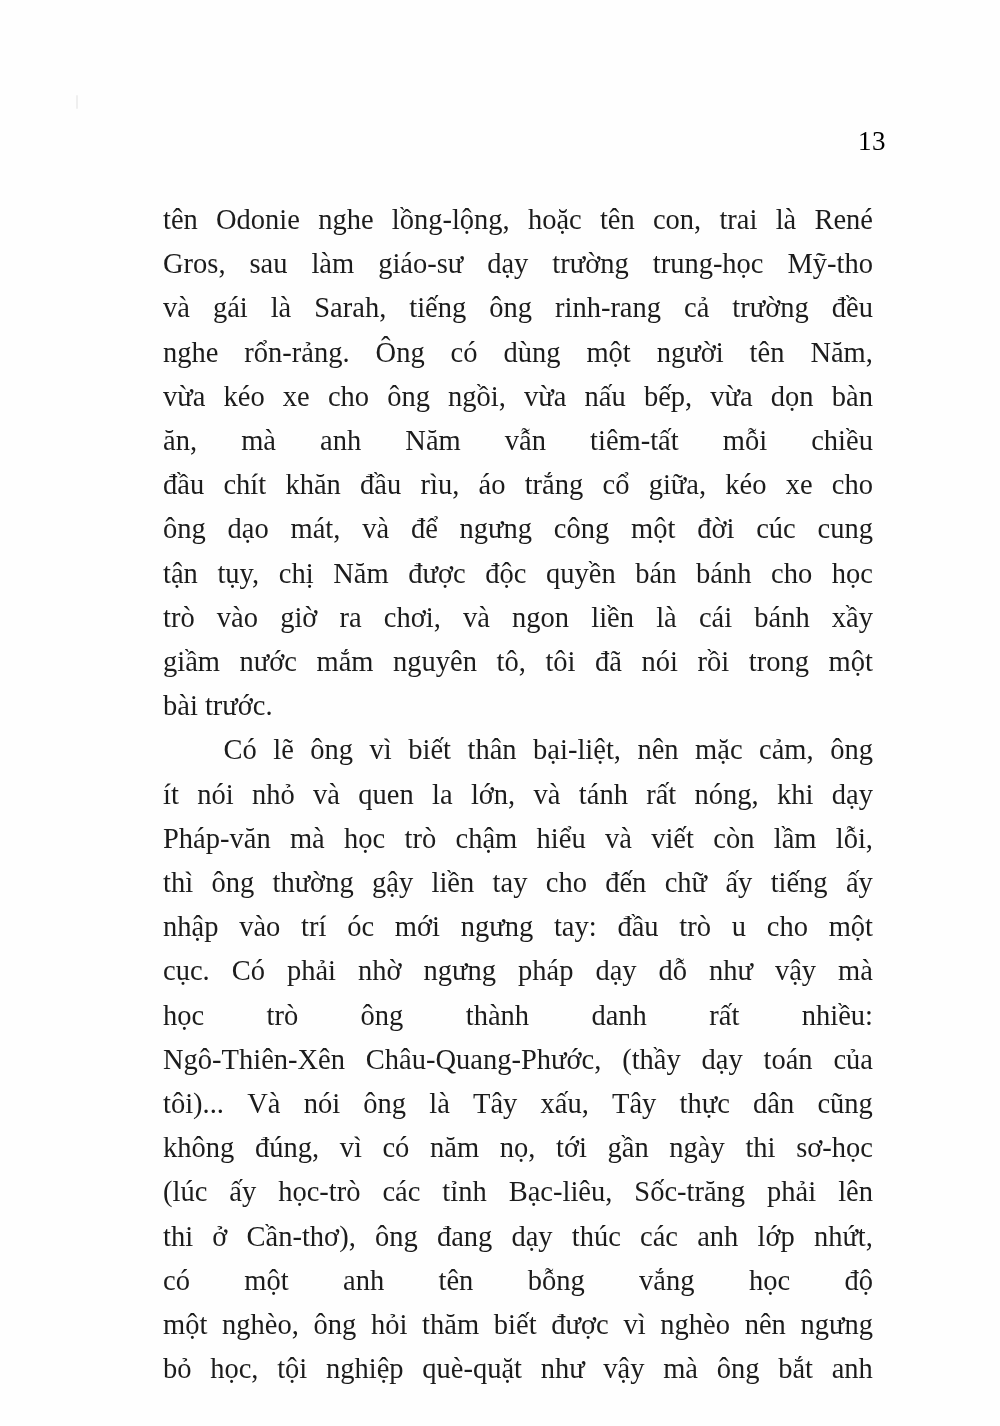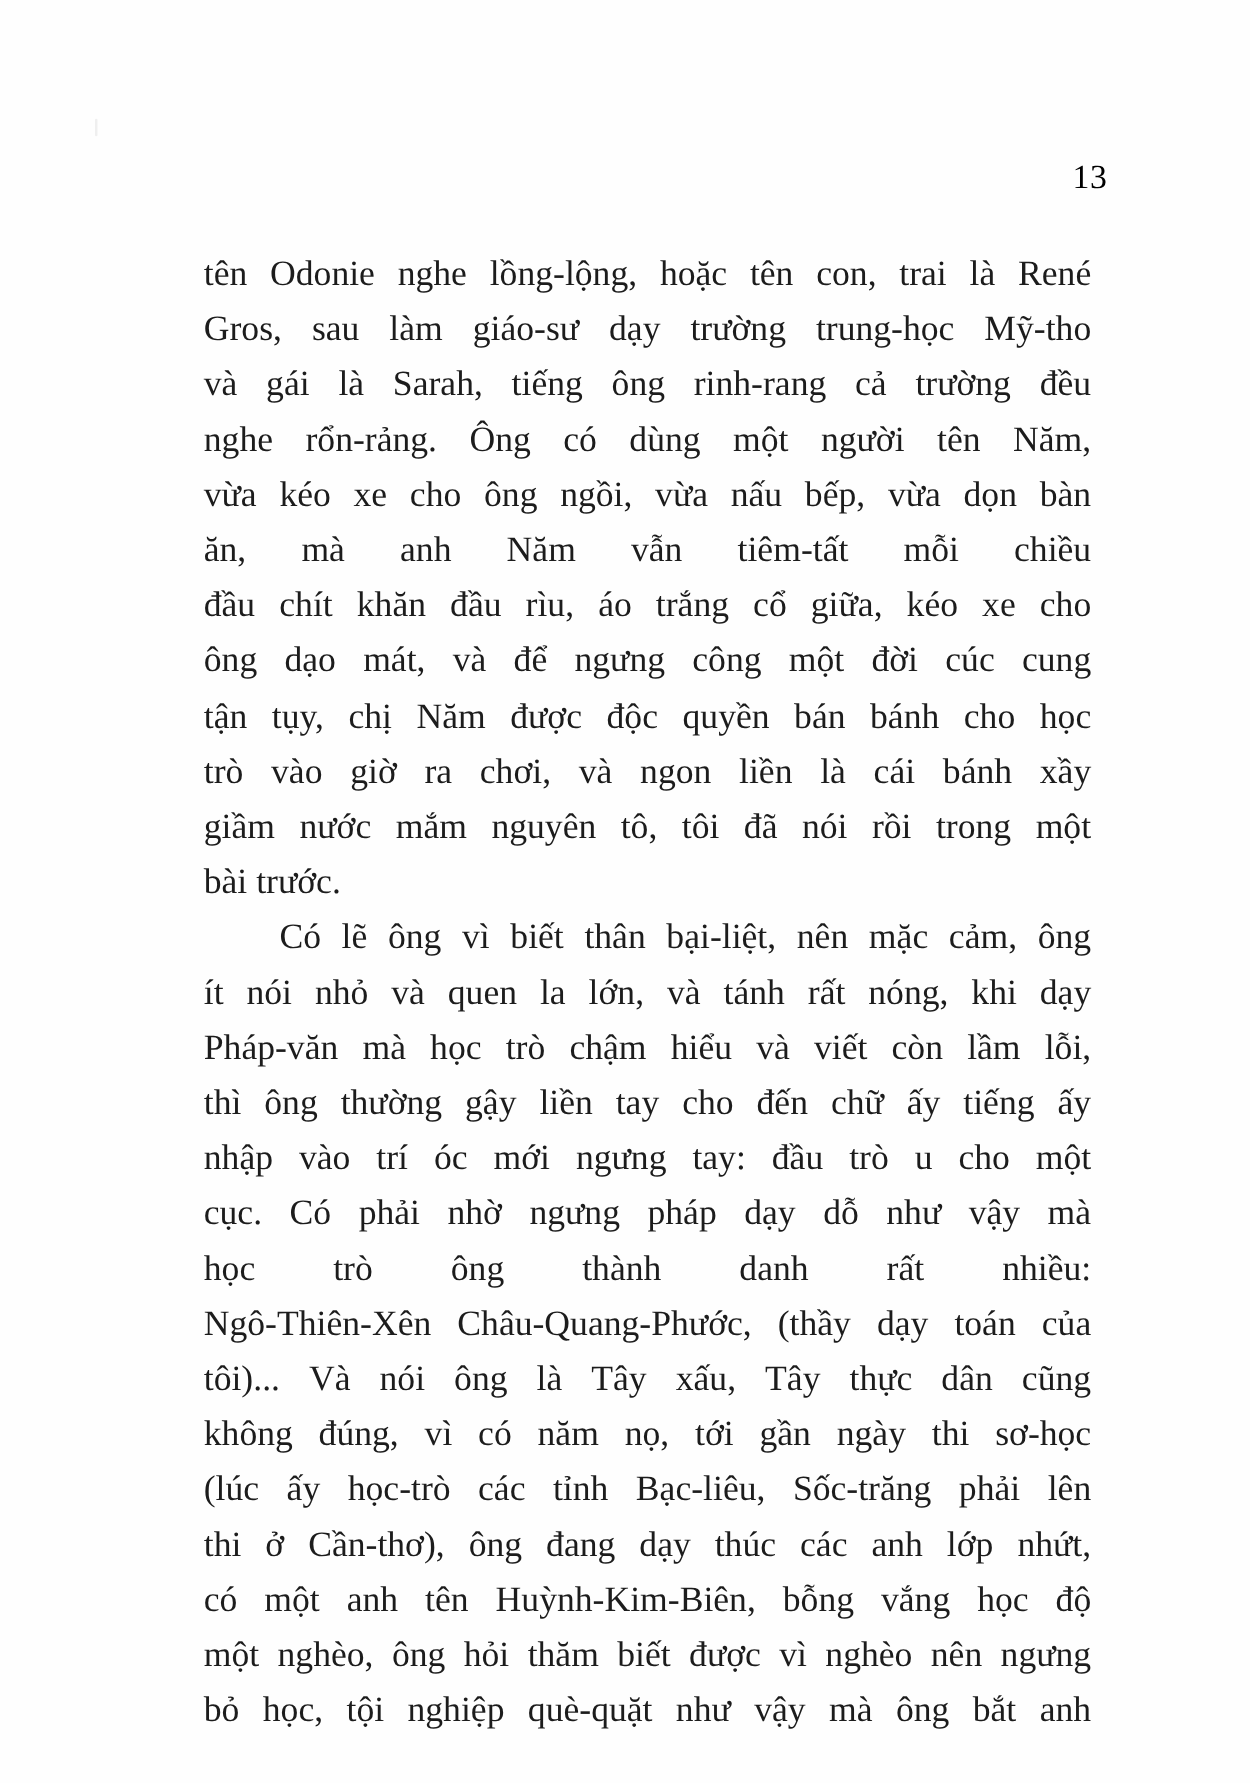--- a/index.html
+++ b/index.html
@@ -373,21 +373,20 @@
           <span>các</span>
           <span>anh</span>
           <span>lớp</span>
           <span>nhứt,</span>
         </span>
       <span class="line just">
           <span>có</span>
           <span>một</span>
           <span>anh</span>
           <span>tên</span>
-          <span>Huỳnh-Kim-Biên,</span>
           <span>bỗng</span>
           <span>vắng</span>
           <span>học</span>
           <span>độ</span>
         </span>
       <span class="line just">
           <span>một</span>
           <span>nghèo,</span>
           <span>ông</span>
           <span>hỏi</span>

